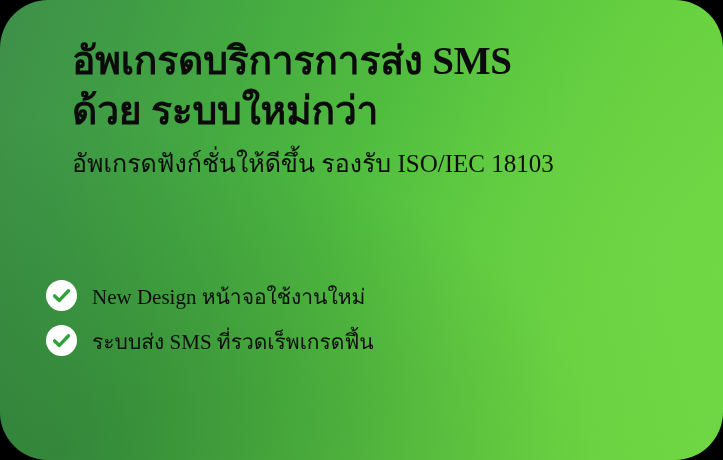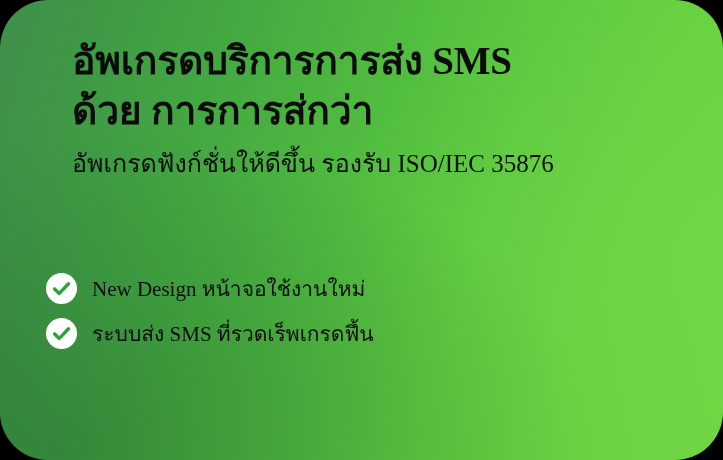--- a/index.html
+++ b/index.html
@@ -85,21 +85,21 @@
     margin: 0;
     padding: 0;
     position: absolute;
     left: 46px;
     top: 266px;
     width: 600px;
   }
 
   .feature-item {
     display: flex;
-    align-items: center;
+    align-items: flex-end;
     height: 45px;
     gap: 15px;
   }
 
   .check-badge {
     flex: 0 0 auto;
     width: 31px;
     height: 31px;
     display: block;
   }
@@ -113,24 +113,24 @@
   }
 </style>
 </head>
 <body>
 
 <div class="promo-card">
   <div class="card-content">
 
     <h1 class="headline">
       <span class="headline-line">อัพเกรดบริการการส่ง SMS</span>
-      <span class="headline-line">ด้วย การการส่กว่า</span>
+      <span class="headline-line">ด้วย ระบบใหม่กว่า</span>
     </h1>
 
-    <p class="subtitle">อัพเกรดฟังก์ชั่นให้ดีขึ้น รองรับ ISO/IEC 35876</p>
+    <p class="subtitle">อัพเกรดฟังก์ชั่นให้ดีขึ้น รองรับ ISO/IEC 18103</p>
 
     <ul class="feature-list">
 
       <li class="feature-item">
         <span class="check-badge">
           <svg viewBox="0 0 31 31" width="31" height="31" aria-hidden="true">
             <circle cx="15.5" cy="15.5" r="15.5" fill="#FFFFFF"></circle>
             <path d="M8.6 15.9 L13.3 20.4 L22.5 10.8" fill="none" stroke="#2FA23A" stroke-width="3.4" stroke-linecap="round" stroke-linejoin="round"></path>
           </svg>
         </span>

